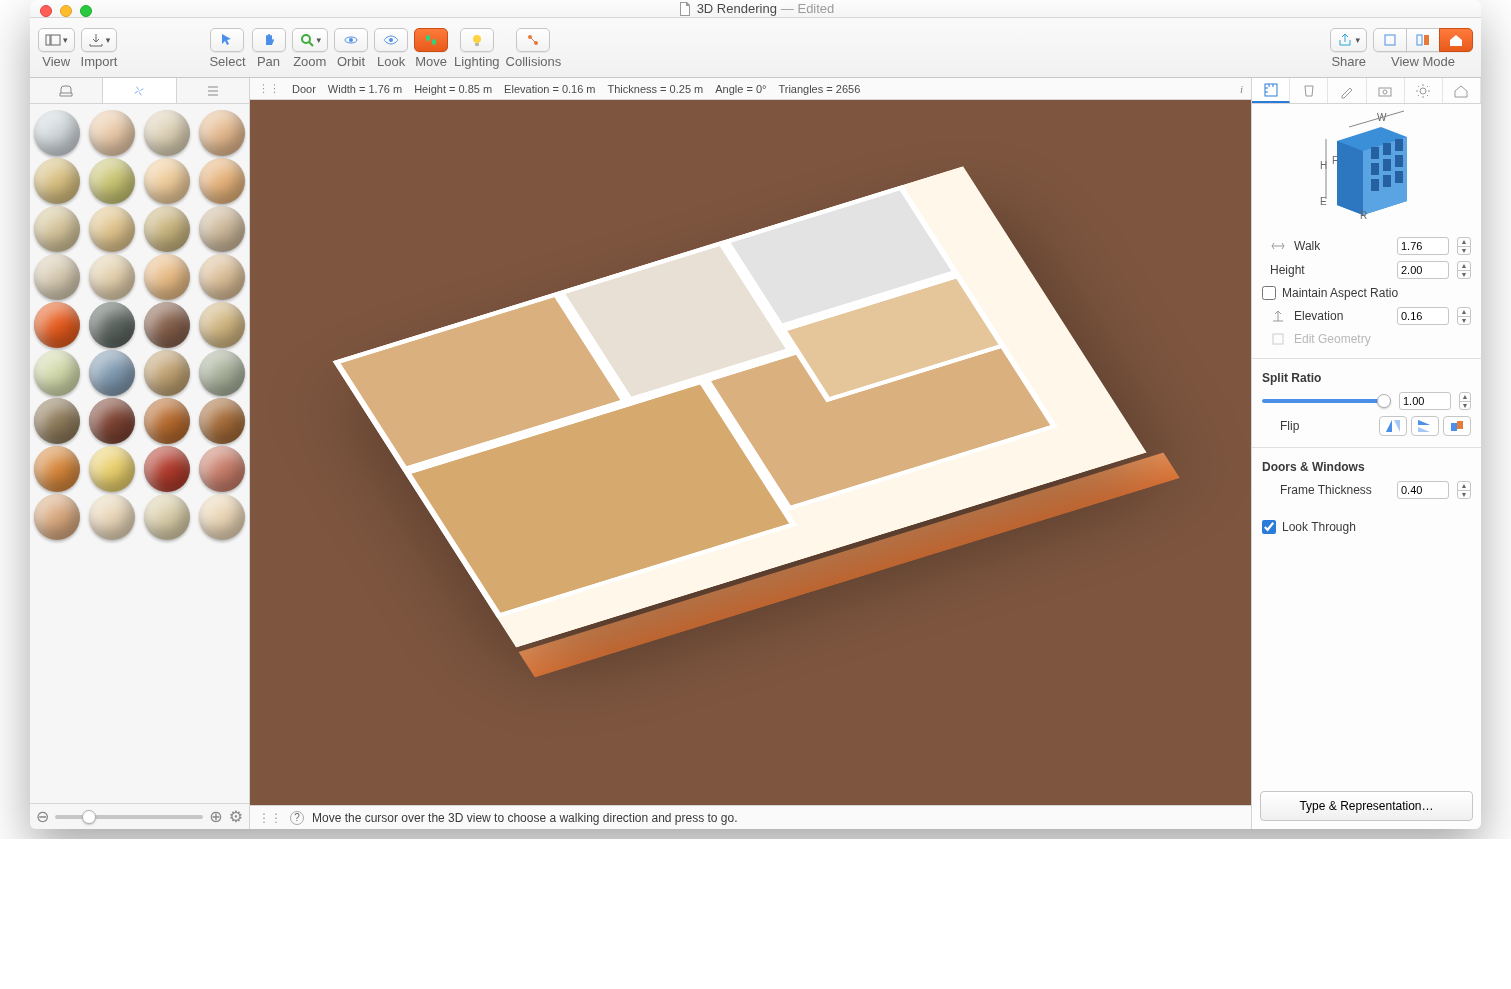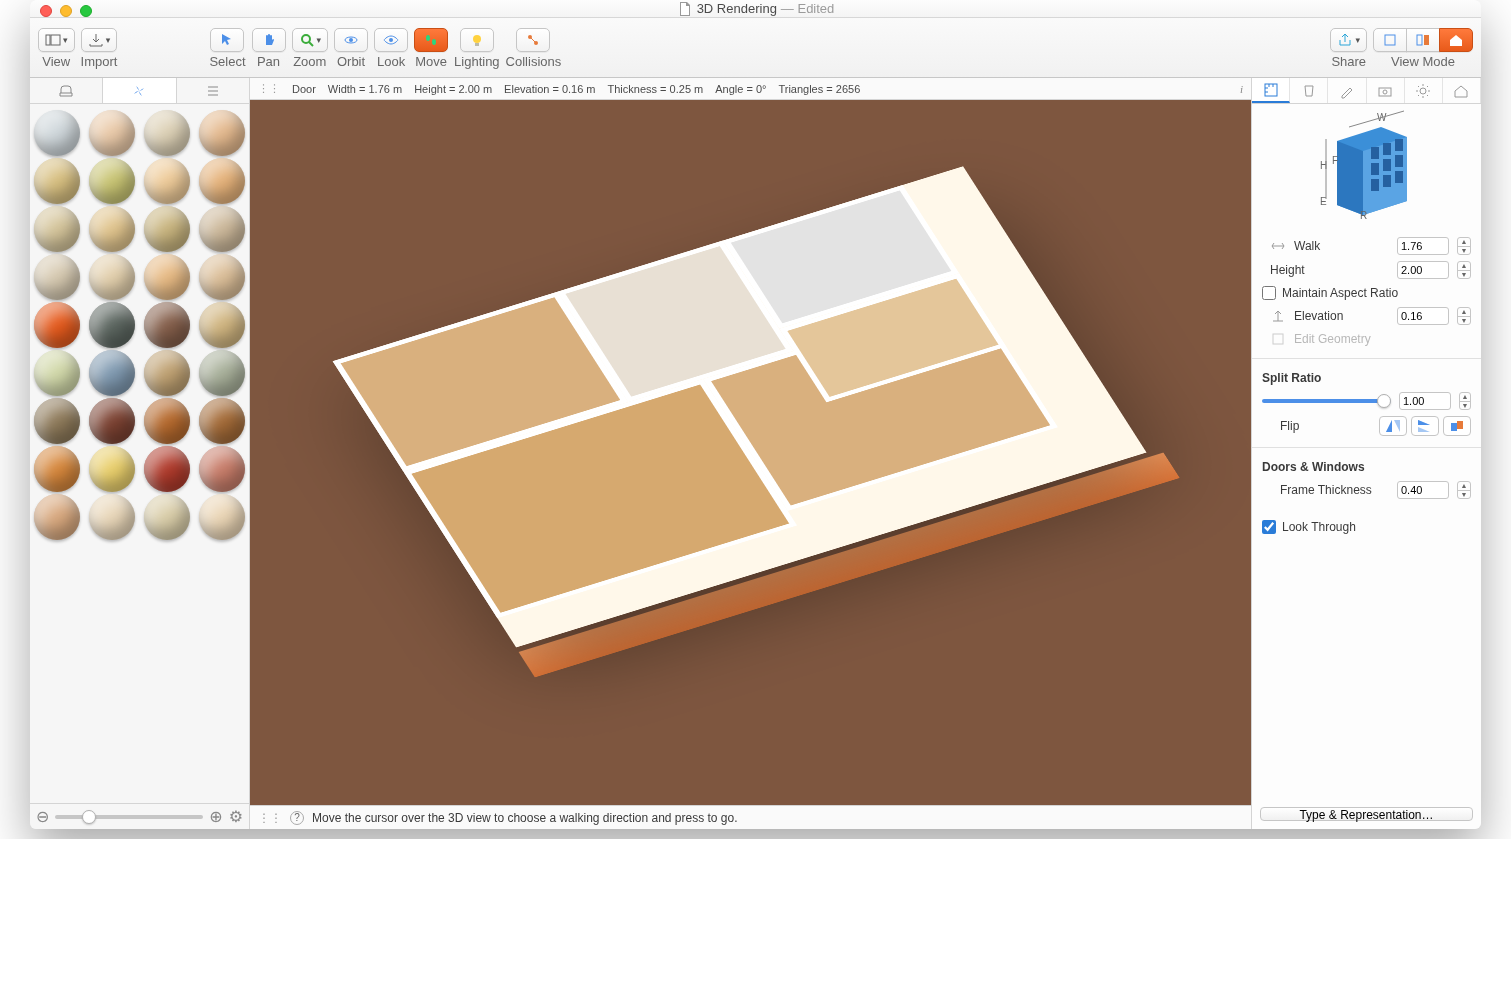--- a/index.html
+++ b/index.html
@@ -64,21 +64,21 @@
 .field input.num{width:52px;height:18px;border:1px solid #c6c6c6;border-radius:3px;font-size:11px;padding:0 3px;text-align:left;background:#fff;}
 .stepper{width:14px;height:18px;display:flex;flex-direction:column;border:1px solid #c6c6c6;border-radius:3px;}
 .stepper div{flex:1;display:flex;align-items:center;justify-content:center;font-size:7px;color:#666;cursor:pointer;}
 .stepper div:first-child{border-bottom:1px solid #c6c6c6;}
 .chk{display:flex;align-items:center;gap:6px;padding:4px 10px;}
 .sep{height:1px;background:#e0e0e0;margin:8px 0;}
 .sectionhdr{font-weight:600;padding:4px 10px;font-size:12px;}
 input[type=range]{-webkit-appearance:none;height:4px;background:#c6c6c6;border-radius:2px;}
 input[type=range]::-webkit-slider-thumb{-webkit-appearance:none;width:14px;height:14px;background:#fff;border:1px solid #b0b0b0;border-radius:50%;box-shadow:0 1px 2px rgba(0,0,0,0.2);}
 input[type=range].blue{background:linear-gradient(90deg,#4c8fe8 100%,#c6c6c6 0%);}
-.bigbtn{margin:auto 8px 8px;height:14px;border:1px solid #c6c6c6;border-radius:4px;background:linear-gradient(#fff,#f0f0f0);font-size:12px;cursor:pointer;}
+.bigbtn{margin:auto 8px 8px;height:30px;border:1px solid #c6c6c6;border-radius:4px;background:linear-gradient(#fff,#f0f0f0);font-size:12px;cursor:pointer;}
 .flipbtns{display:flex;gap:4px;margin-left:auto;}
 .flipbtn{width:28px;height:20px;border:1px solid #c6c6c6;border-radius:4px;background:#fff;display:flex;align-items:center;justify-content:center;cursor:pointer;}
 .icon16{width:16px;height:16px;}
 .disabled{color:#b8b8b8;}
 input[type=checkbox]{width:14px;height:14px;accent-color:#2a7cd8;}
 </style>
 </head>
 <body>
 
 <div class="window">
@@ -307,21 +307,21 @@
         <span style="cursor:pointer;color:#888">⊕</span>
         <span style="cursor:pointer;color:#888;margin-left:auto">⚙</span>
       </div>
     </div>
 
     <div class="center">
       <div class="infobar">
         <span style="cursor:grab;color:#999">⋮⋮</span>
         <span>Door</span>
         <span>Width = 1.76 m</span>
-        <span>Height = 2.00 m</span>
+        <span>Height = 0.85 m</span>
         <span>Elevation = 0.16 m</span>
         <span>Thickness = 0.25 m</span>
         <span>Angle = 0°</span>
         <span>Triangles = 2656</span>
         <span class="right" style="cursor:pointer;font-style:italic;color:#888;font-family:serif">i</span>
       </div>
       <div class="viewport">
         <div class="floorplan">
           <div class="slab"></div>
           <div class="room r1"></div>

